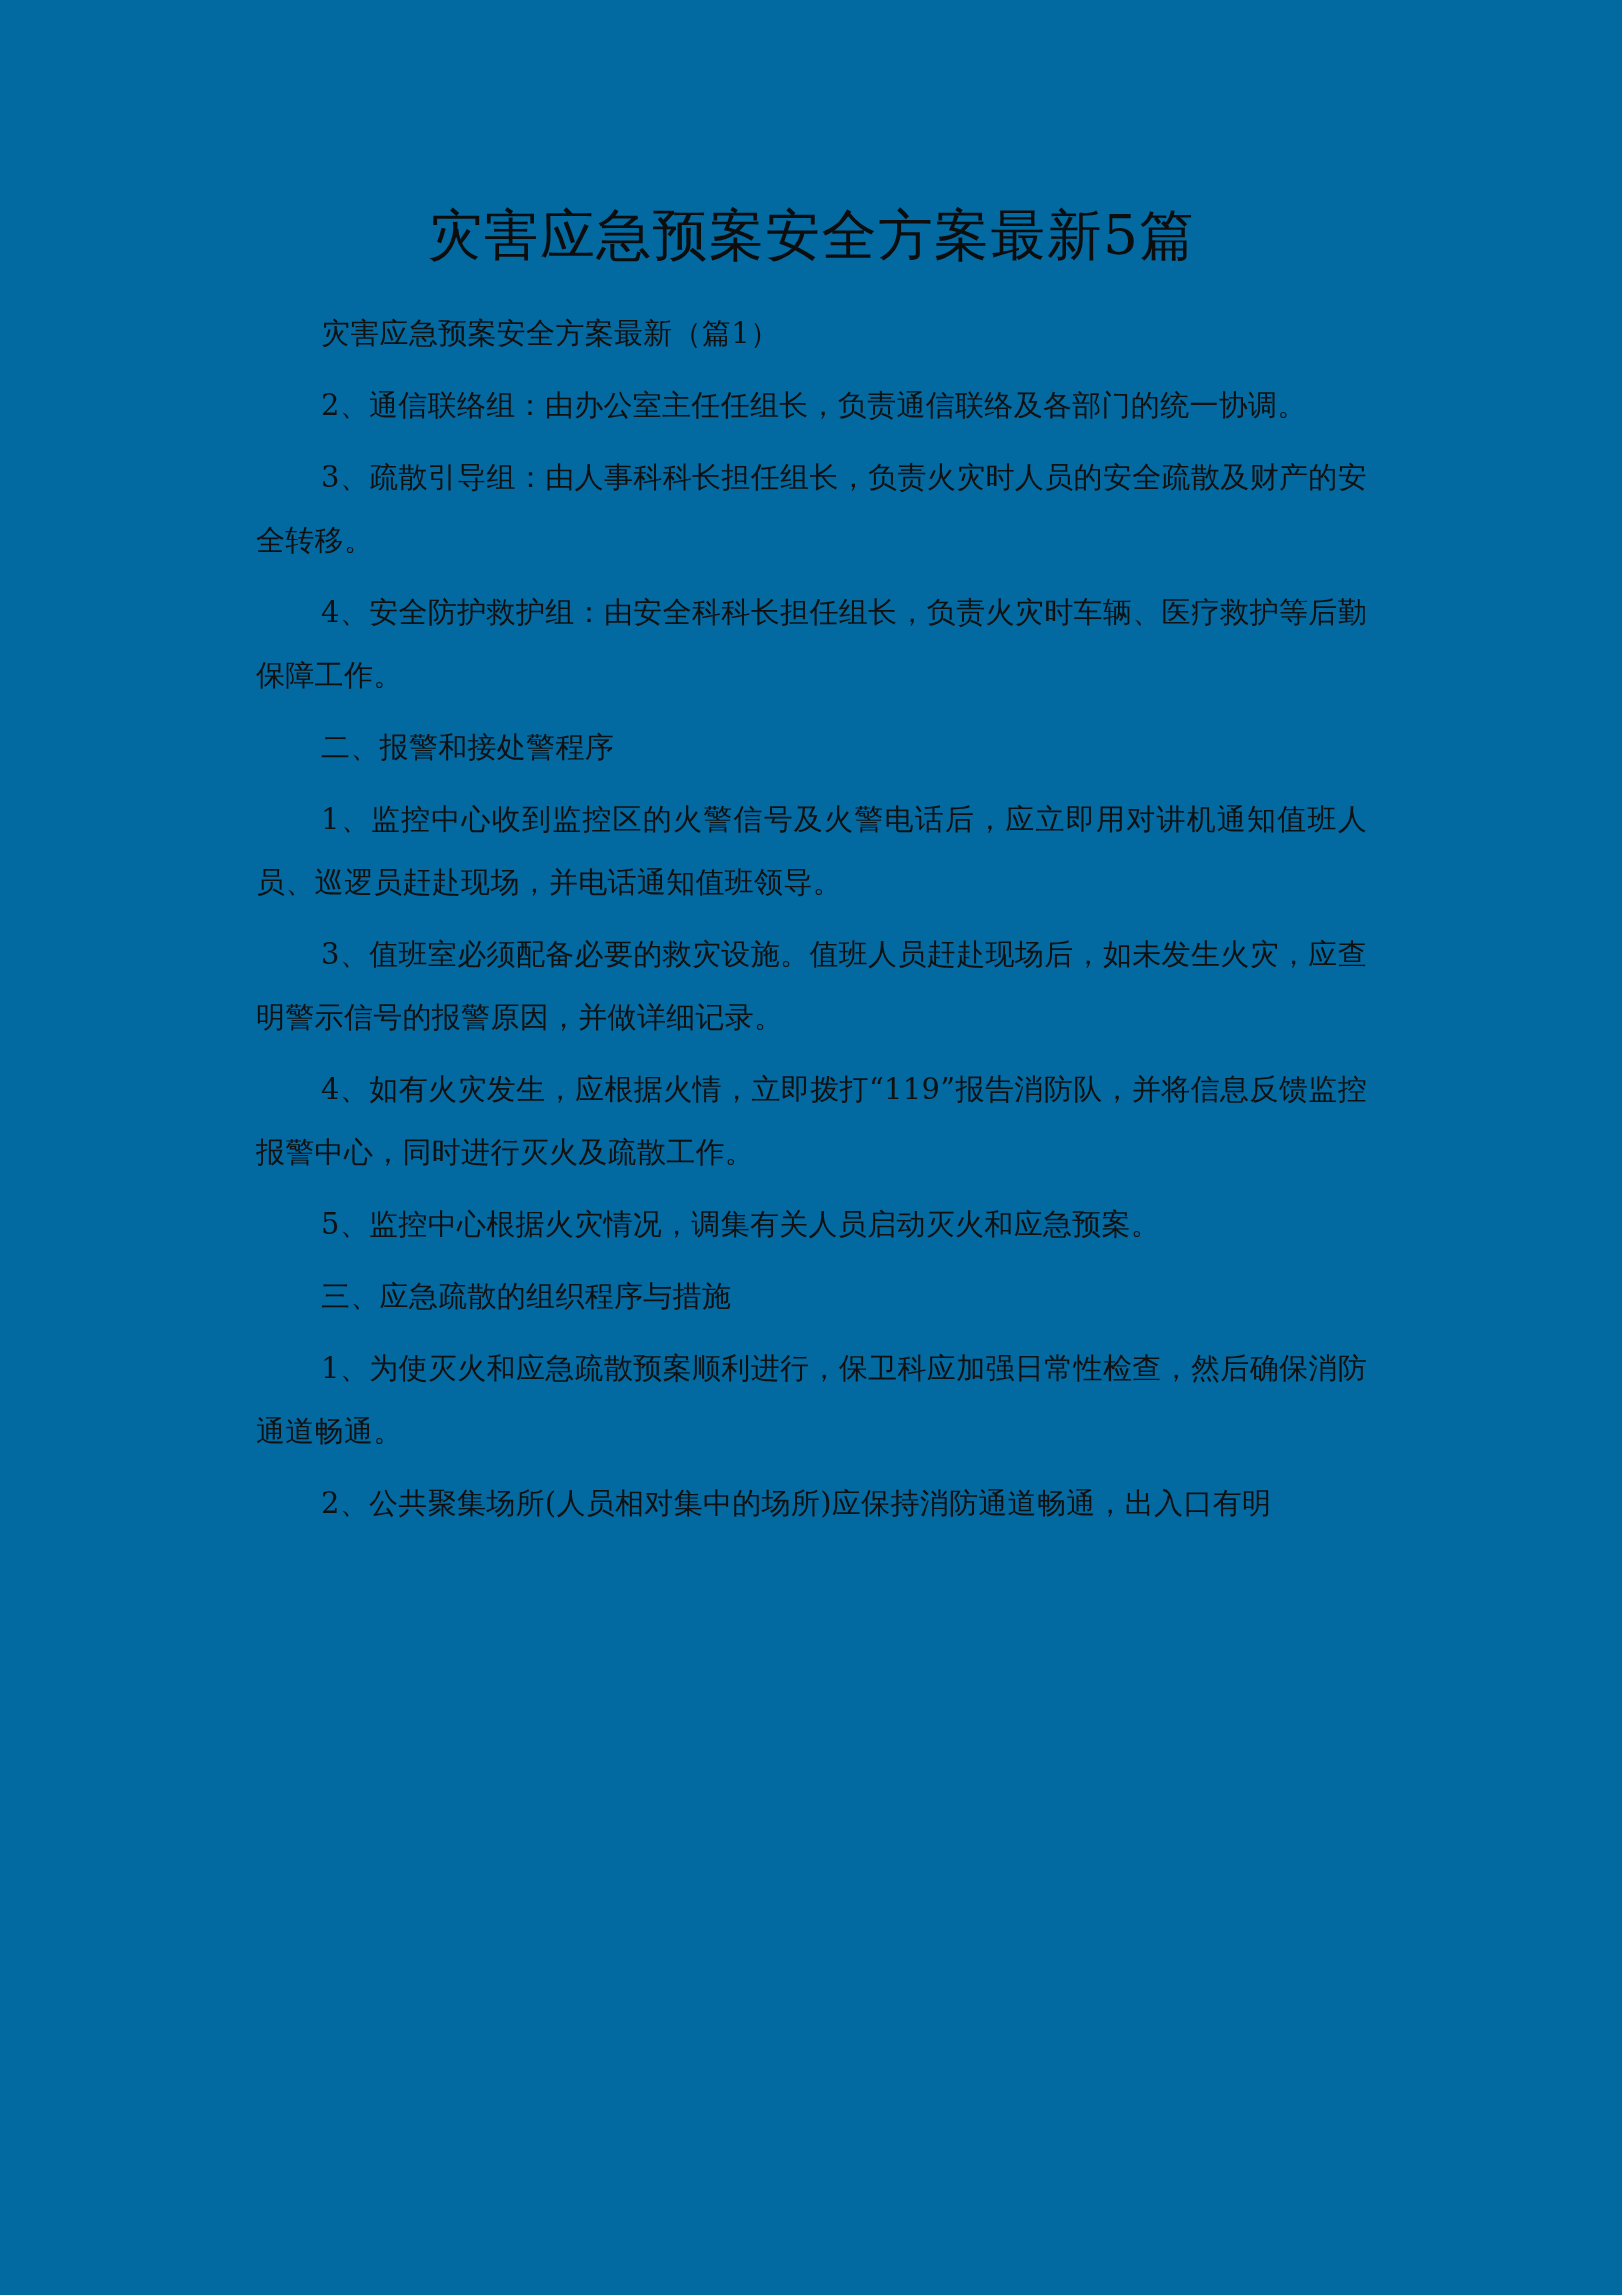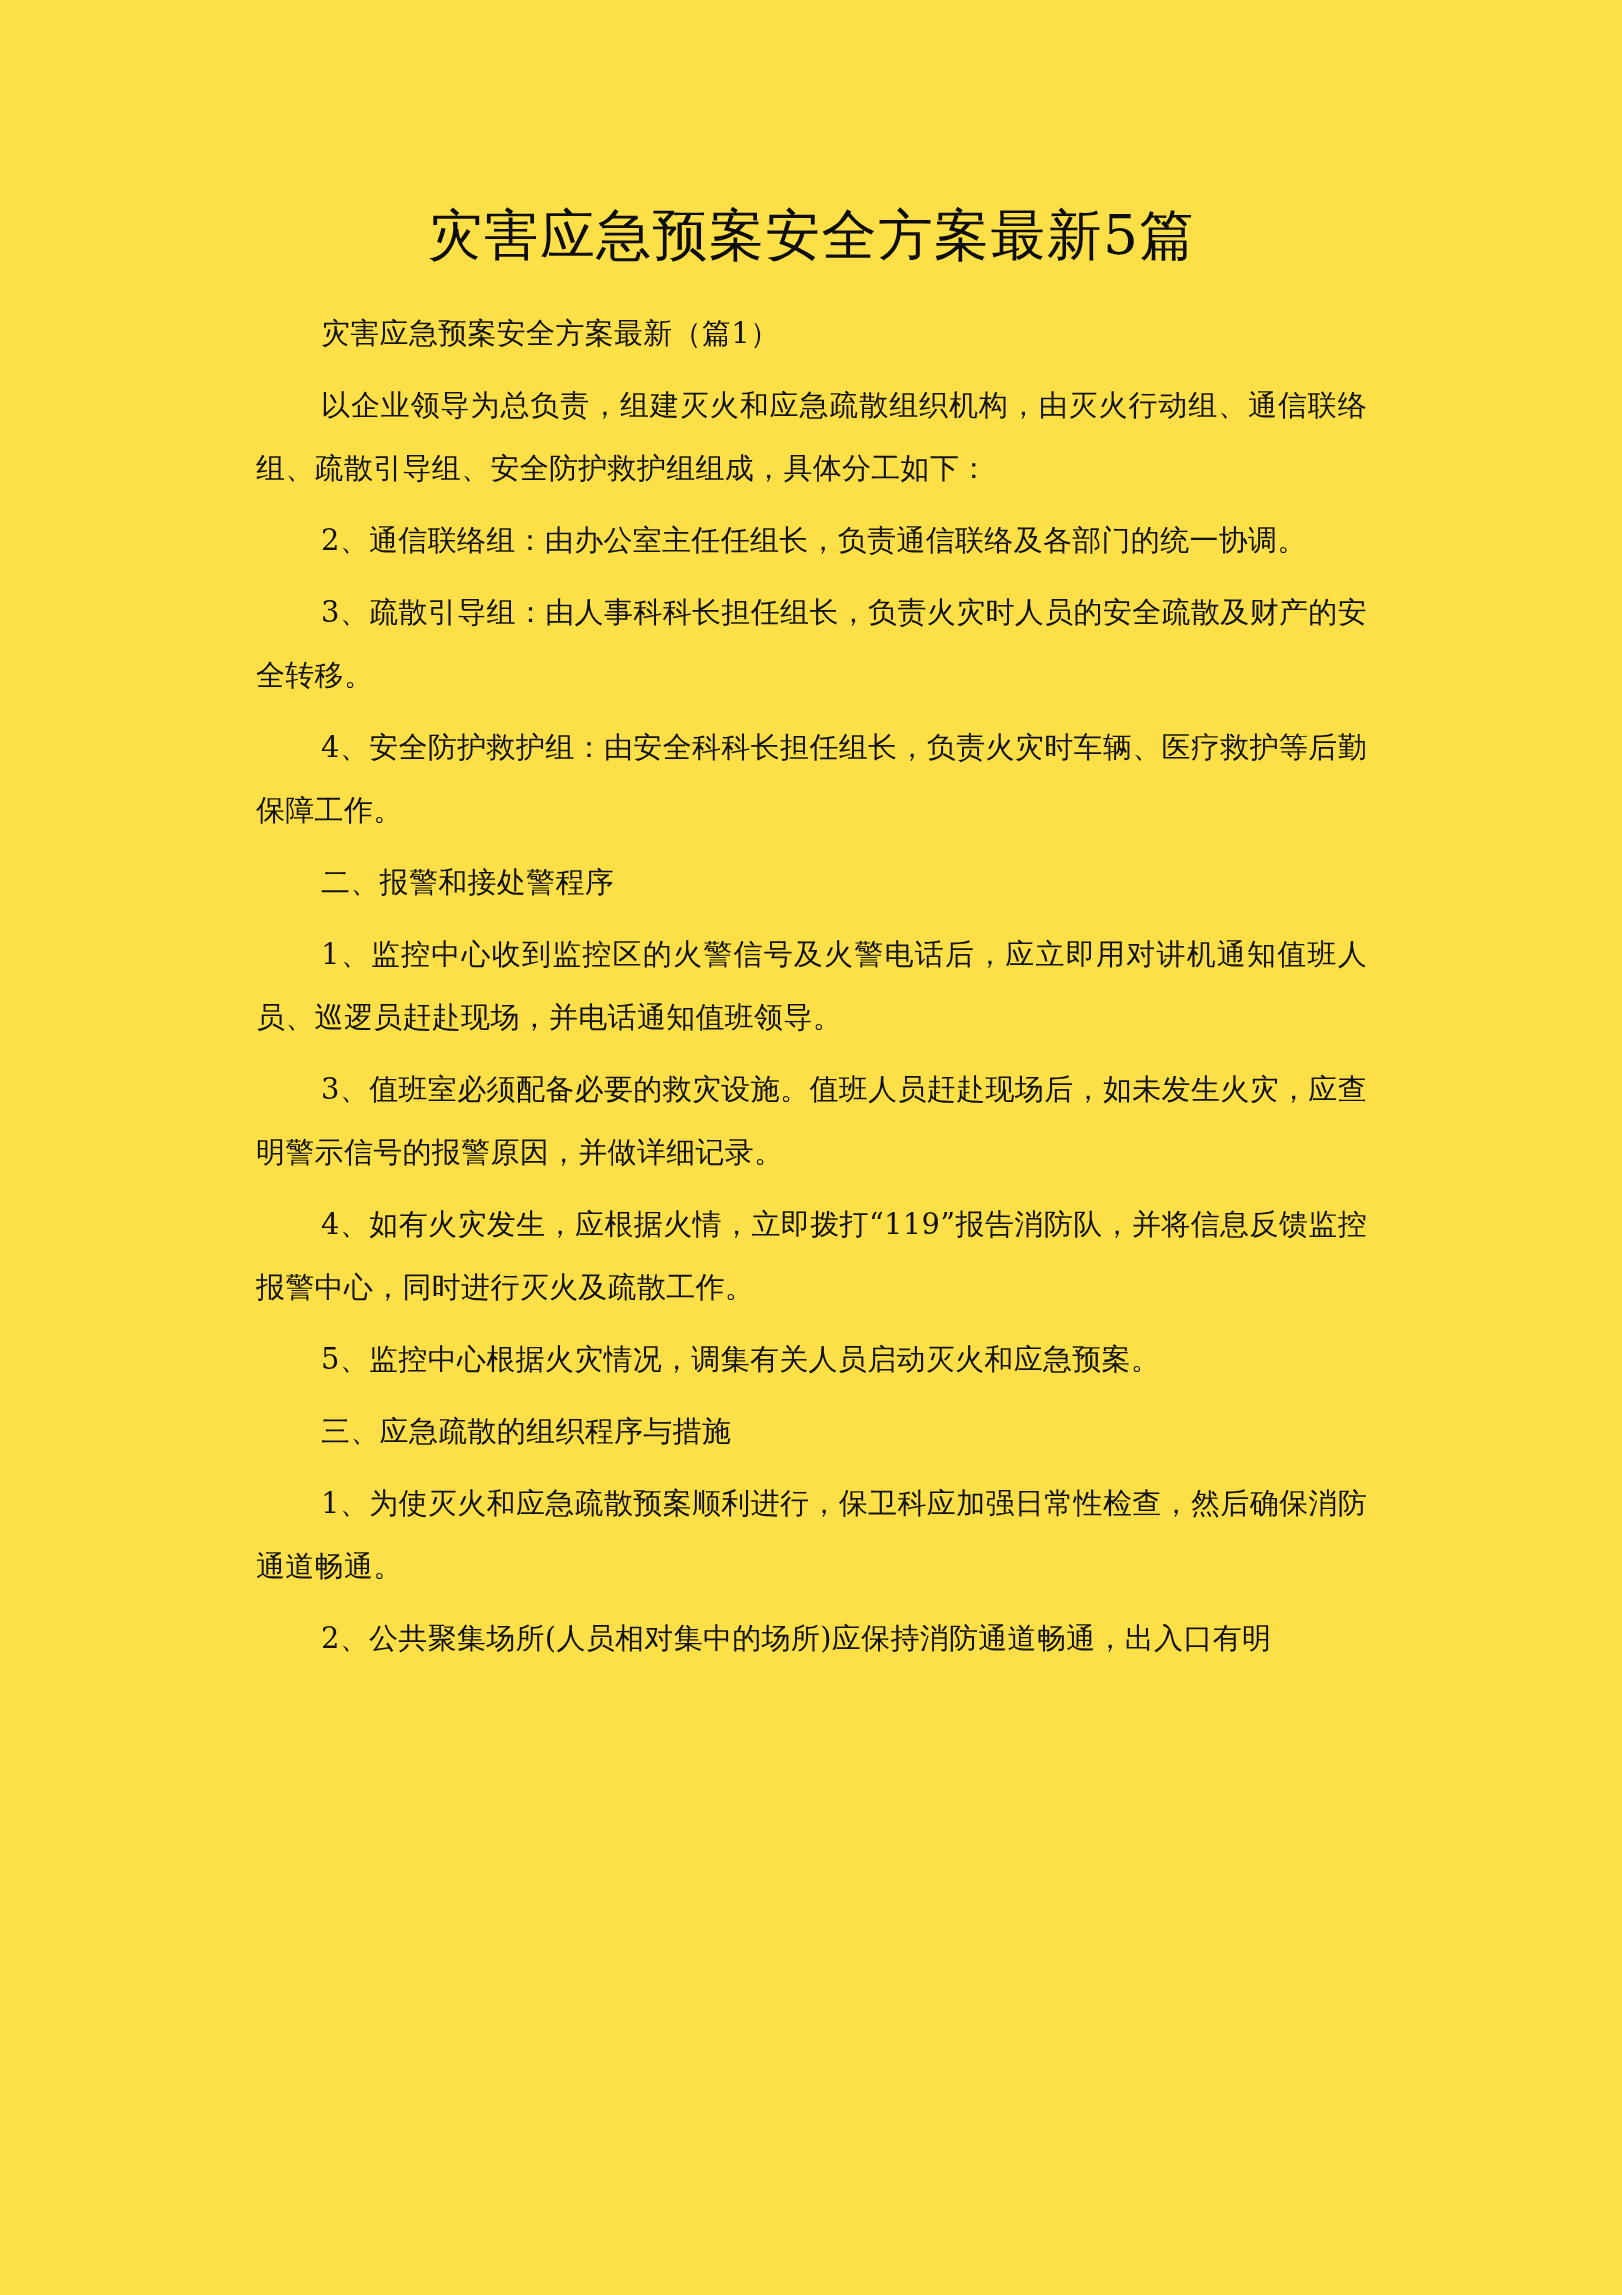--- a/index.html
+++ b/index.html
@@ -14,21 +14,21 @@
       overflow: hidden;
       font-family: "DejaVu Serif", "Liberation Serif", serif;
       color: #111111;
     }
     .page {
       position: absolute;
       left: 0;
       top: 0;
       width: 1623px;
       height: 2295px;
-      background: #fde047;
+      background: #0369a1;
     }
     .title {
       position: absolute;
       top: 196px;
       left: 0;
       width: 1623px;
       text-align: center;
       font-size: 55px;
       line-height: 79px;
       letter-spacing: 1.3px;
@@ -54,21 +54,20 @@
     }
   </style>
 </head>
 <body>
 
 <div class="page">
   <h1 class="title">灾害应急预案安全方案最新5篇</h1>
 
   <div class="body">
     <p class="para">灾害应急预案安全方案最新（篇1）</p>
-    <p class="para">以企业领导为总负责，组建灭火和应急疏散组织机构，由灭火行动组、通信联络组、疏散引导组、安全防护救护组组成，具体分工如下：</p>
     <p class="para">2、通信联络组：由办公室主任任组长，负责通信联络及各部门的统一协调。</p>
     <p class="para">3、疏散引导组：由人事科科长担任组长，负责火灾时人员的安全疏散及财产的安全转移。</p>
     <p class="para">4、安全防护救护组：由安全科科长担任组长，负责火灾时车辆、医疗救护等后勤保障工作。</p>
     <p class="para">二、报警和接处警程序</p>
     <p class="para">1、监控中心收到监控区的火警信号及火警电话后，应立即用对讲机通知值班人员、巡逻员赶赴现场，并电话通知值班领导。</p>
     <p class="para">3、值班室必须配备必要的救灾设施。值班人员赶赴现场后，如未发生火灾，应查明警示信号的报警原因，并做详细记录。</p>
     <p class="para">4、如有火灾发生，应根据火情，立即拨打“119”报告消防队，并将信息反馈监控报警中心，同时进行灭火及疏散工作。</p>
     <p class="para">5、监控中心根据火灾情况，调集有关人员启动灭火和应急预案。</p>
     <p class="para">三、应急疏散的组织程序与措施</p>
     <p class="para">1、为使灭火和应急疏散预案顺利进行，保卫科应加强日常性检查，然后确保消防通道畅通。</p>

